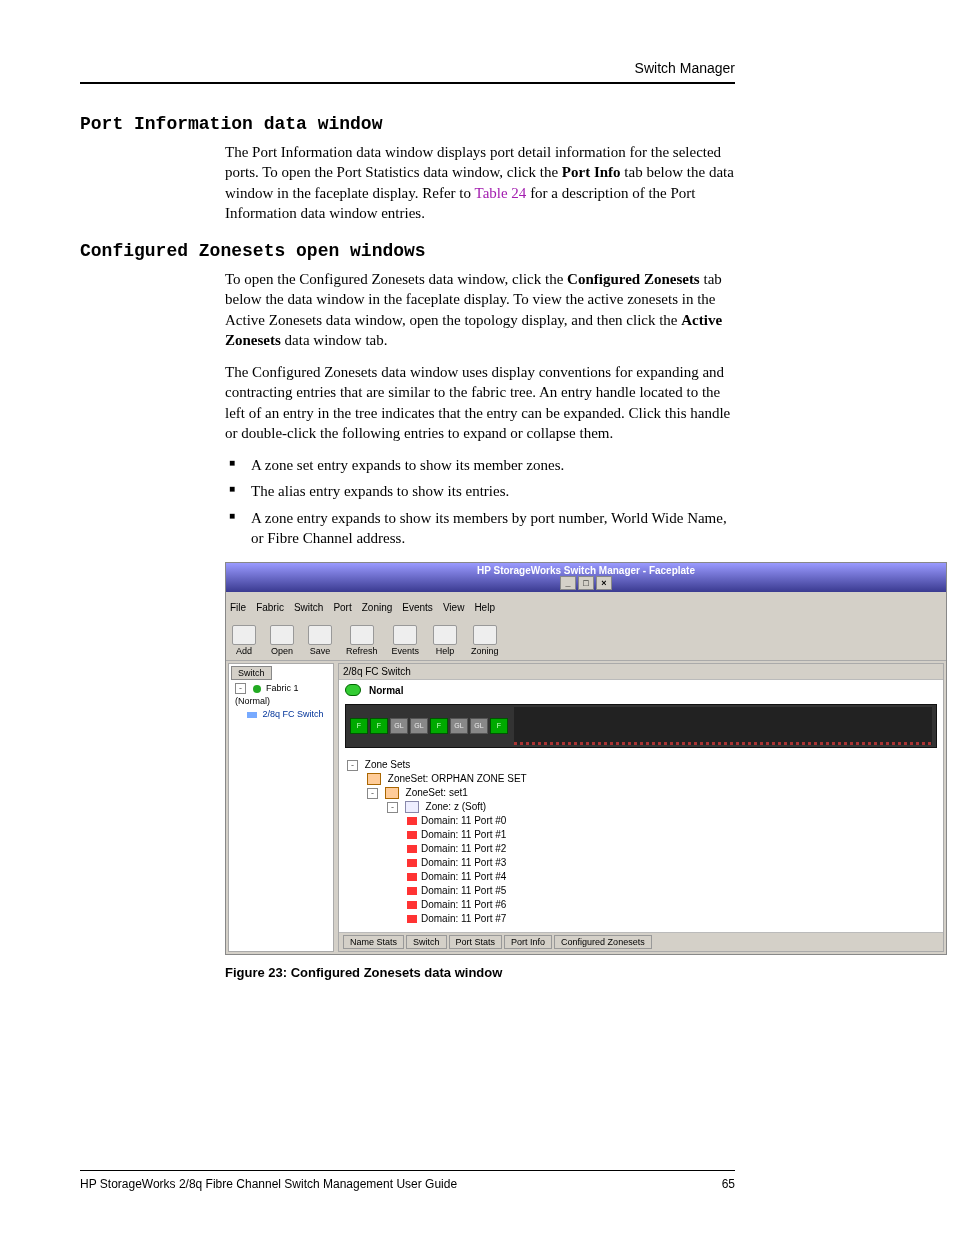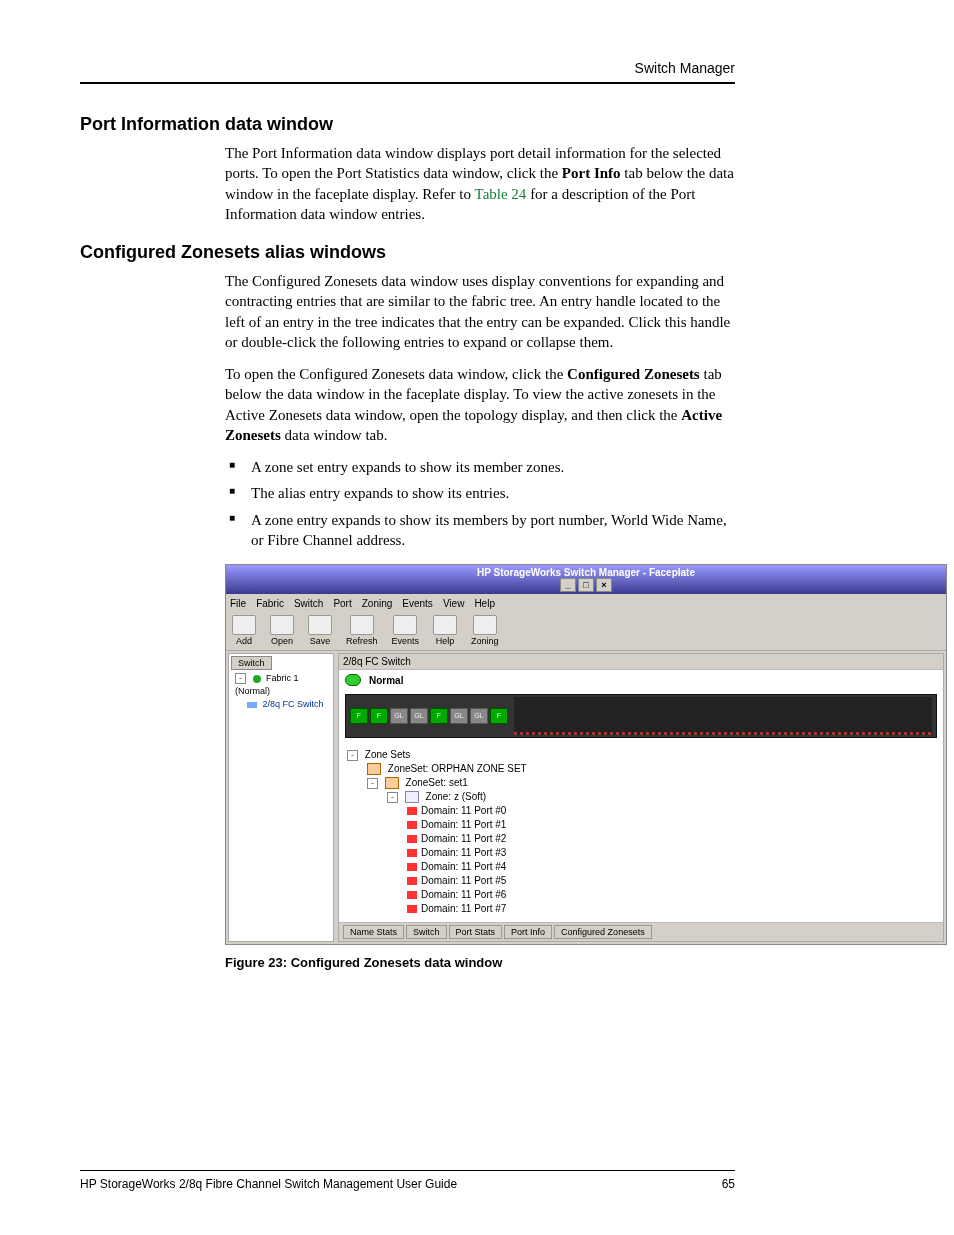--- a/index.html
+++ b/index.html
@@ -21,32 +21,32 @@
     font-size: 14px;
     margin-bottom: 6px;
     font-family: Arial, sans-serif;
   }
   .hr-top {
     border: none;
     border-top: 2px solid #000;
     margin: 0 0 30px 0;
   }
   h2.section-title {
-    font-family: Liberation Sans, sans-serif;
+    font-family: Liberation Mono, monospace;
     font-weight: bold;
     font-size: 18px;
     margin: 18px 0 8px 0;
   }
   .body-text {
     margin-left: 145px;
     font-size: 15px;
     line-height: 1.35;
   }
   .body-text p { margin: 8px 0 12px 0; }
-  a.xref { color: #15803d; text-decoration: none; }
+  a.xref { color: #a21caf; text-decoration: none; }
   ul.sq {
     list-style: none;
     padding-left: 0;
     margin: 6px 0 14px 0;
   }
   ul.sq li {
     position: relative;
     padding-left: 26px;
     margin: 6px 0;
   }
@@ -76,21 +76,21 @@
     flex-direction: column;
   }
   .titlebar .title-text { flex: 1; }
   .titlebar .win-btns { display: flex; gap: 2px; }
   .titlebar .win-btn {
     background: #d4d0c8; color:#000; width:14px; height:12px;
     font-size:9px; line-height:12px; text-align:center;
     border:1px solid #888;
   }
   .menubar {
-    background:#d4d0c8; padding:4px 4px; font-size:10px;
+    background:#d4d0c8; padding:10px 4px; font-size:10px;
     display:flex; gap:10px;
   }
   .menubar span.mi { }
   .toolbar {
     background:#d4d0c8; padding:2px 6px 4px 6px;
     display:flex; gap:14px; align-items:flex-end;
     border-bottom:1px solid #aaa;
   }
   .tbitem { text-align:center; font-size:9px; }
   .tbitem .ico {
@@ -173,30 +173,30 @@
   <div class="body-text">
     <p>
       <span>The Port Information data window displays port detail information for the selected ports. To open the Port Statistics data window, click the </span>
       <b>Port Info</b>
       <span> tab below the data window in the faceplate display. Refer to </span>
       <a href="#" class="xref">Table 24</a>
       <span> for a description of the Port Information data window entries.</span>
     </p>
   </div>
 
-  <h2 class="section-title">Configured Zonesets alias windows</h2>
+  <h2 class="section-title">Configured Zonesets open windows</h2>
   <div class="body-text">
-    <p>The Configured Zonesets data window uses display conventions for expanding and contracting entries that are similar to the fabric tree. An entry handle located to the left of an entry in the tree indicates that the entry can be expanded. Click this handle or double-click the following entries to expand or collapse them.</p>
     <p>
       <span>To open the Configured Zonesets data window, click the </span>
       <b>Configured Zonesets</b>
       <span> tab below the data window in the faceplate display. To view the active zonesets in the Active Zonesets data window, open the topology display, and then click the </span>
       <b>Active Zonesets</b>
       <span> data window tab.</span>
     </p>
+    <p>The Configured Zonesets data window uses display conventions for expanding and contracting entries that are similar to the fabric tree. An entry handle located to the left of an entry in the tree indicates that the entry can be expanded. Click this handle or double-click the following entries to expand or collapse them.</p>
     <ul class="sq">
       <li>A zone set entry expands to show its member zones.</li>
       <li>The alias entry expands to show its entries.</li>
       <li>A zone entry expands to show its members by port number, World Wide Name, or Fibre Channel address.</li>
     </ul>
   </div>
 
   <div class="app-window">
     <div class="titlebar">
       <span class="title-text">HP StorageWorks Switch Manager - Faceplate</span>

